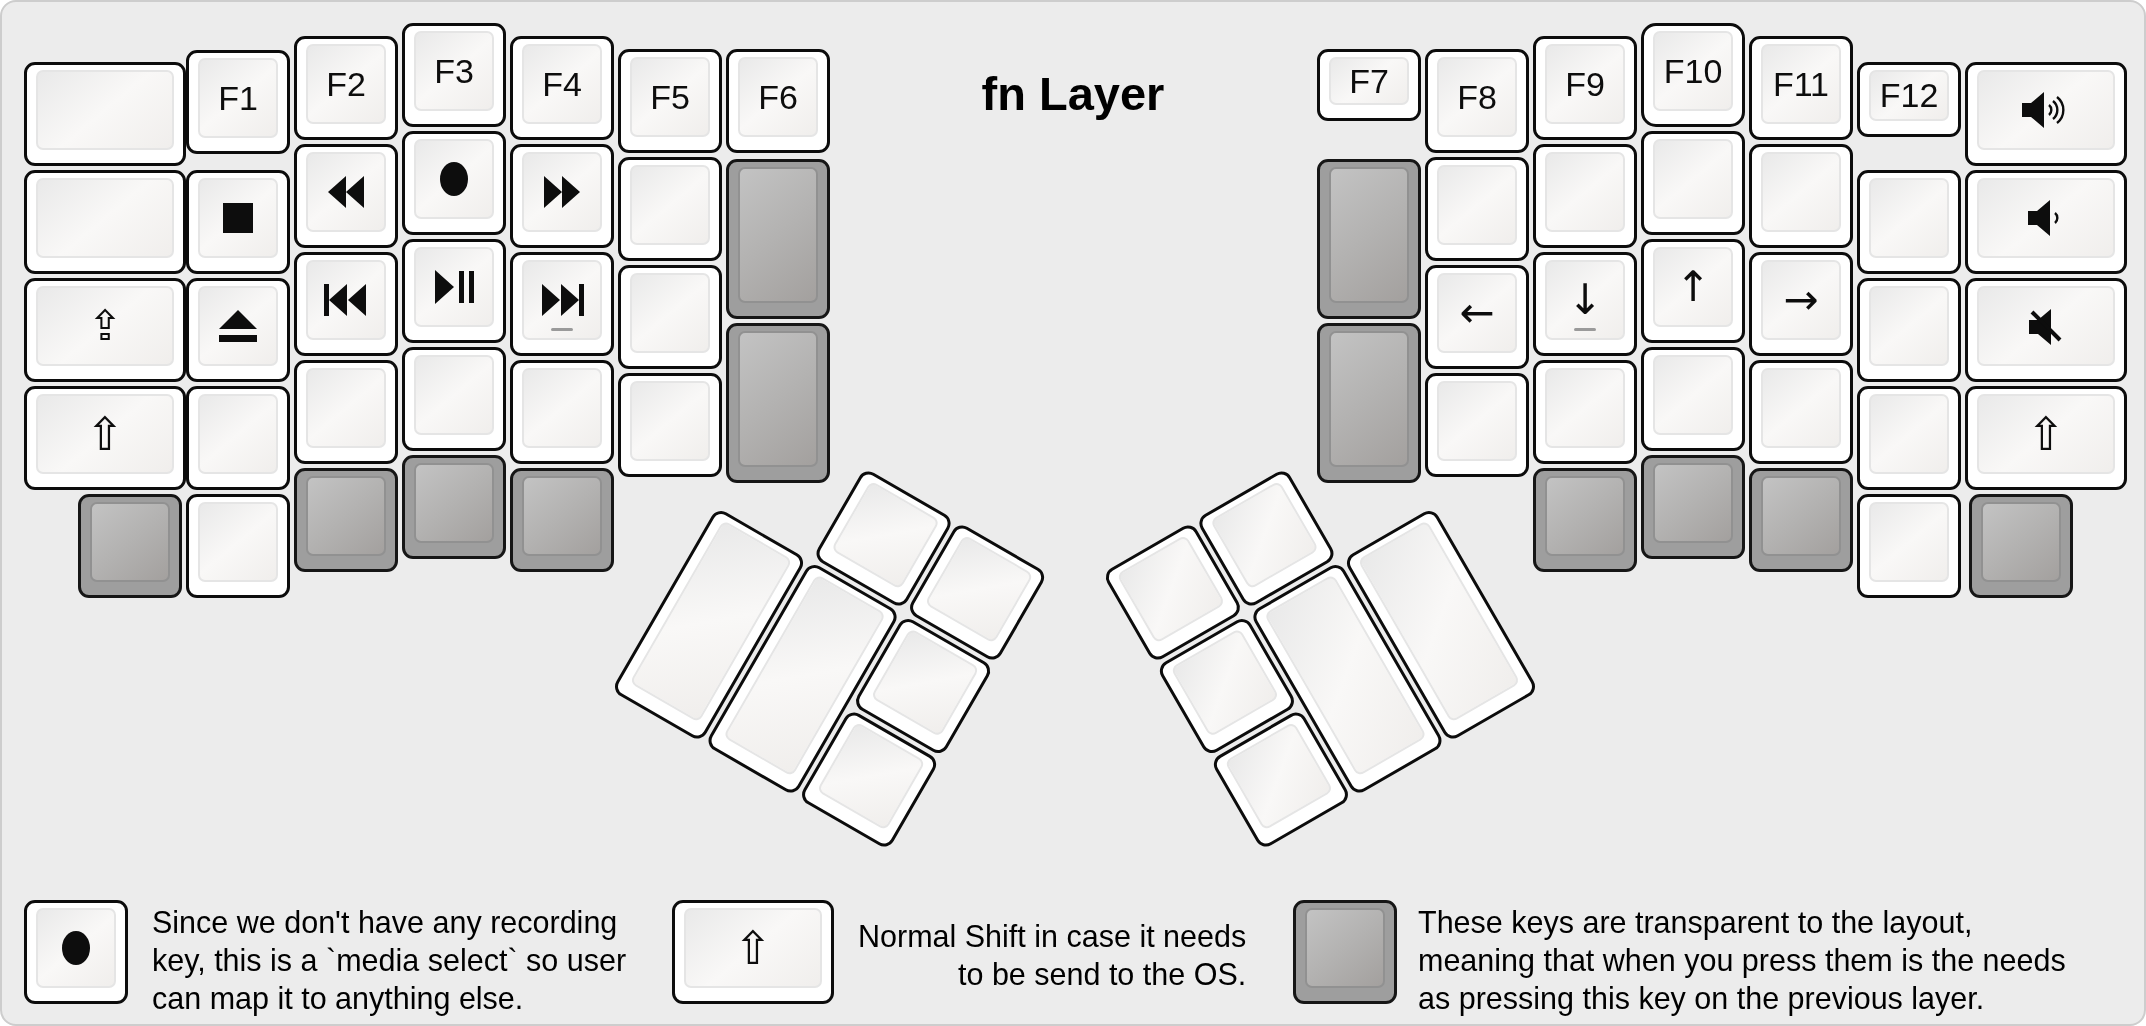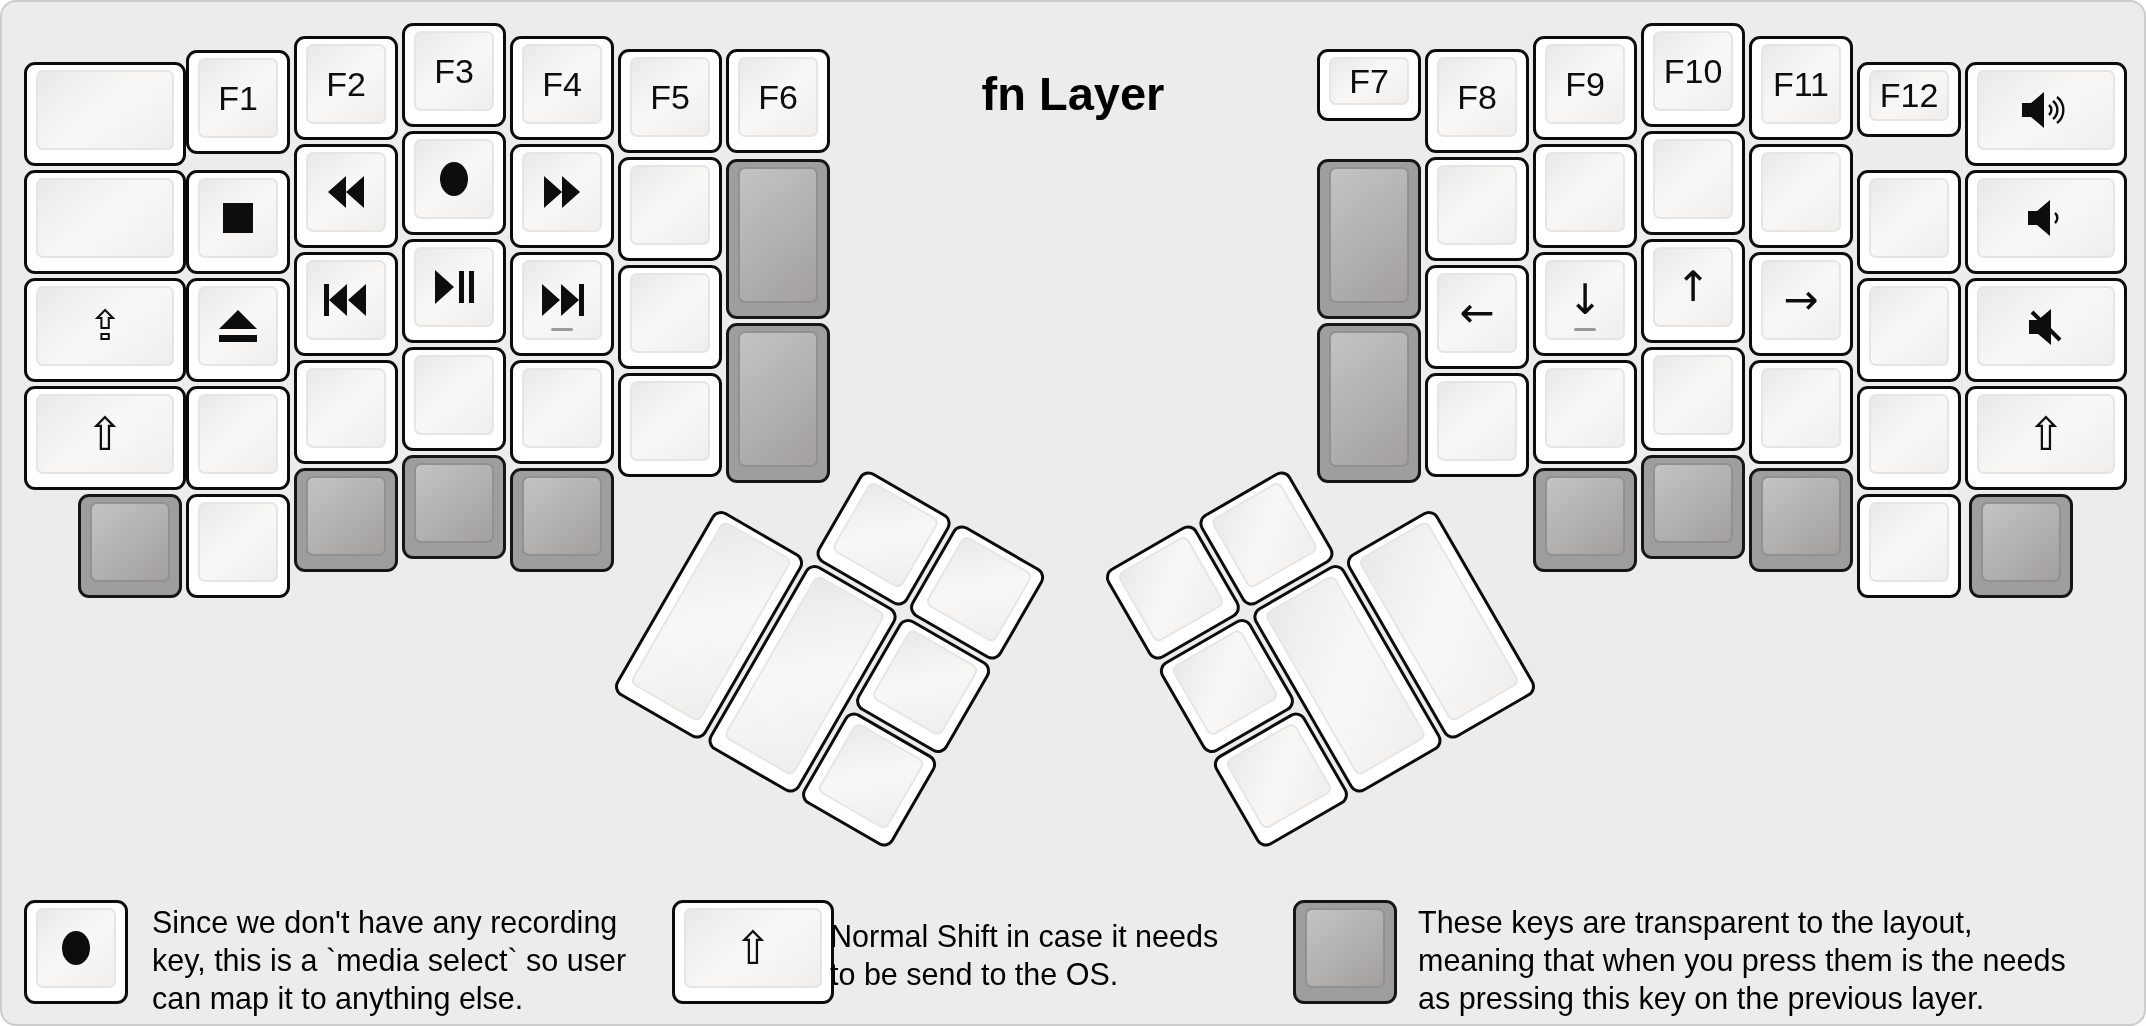--- a/index.html
+++ b/index.html
@@ -245,21 +245,21 @@
       </div>
       <div class="key" style="left: 1531px; top: 250px; width: 104px; height: 104px;">
         <div class="keytop">
           <span class="iconwrap tglyph" style="font-size: 42px;">↓</span>
           <div class="homing"></div>
         </div>
       </div>
       <div class="key" style="left: 1531px; top: 358px; width: 104px; height: 104px;">
         <div class="keytop"></div>
       </div>
-      <div class="key" style="left: 1639px; top: 21px; width: 104px; height: 104px;">
+      <div class="key" style="left: 1639px; top: 21px; width: 104px; height: 104px; border-radius: 15px;">
         <div class="keytop">
           <span class="klabel">F10</span>
         </div>
       </div>
       <div class="key" style="left: 1639px; top: 129px; width: 104px; height: 104px;">
         <div class="keytop"></div>
       </div>
       <div class="key" style="left: 1639px; top: 237px; width: 104px; height: 104px;">
         <div class="keytop">
           <span class="iconwrap tglyph" style="font-size: 42px;">↑</span>
@@ -407,21 +407,21 @@
           <div class="legend-line">key, this is a `media select` so user</div>
           <div class="legend-line">can map it to anything else.</div>
         </div>
       </div>
       <div>
         <div class="key" style="left: 670px; top: 898px; width: 162px; height: 104px;">
           <div class="keytop">
             <span class="iconwrap tglyph" style="font-size: 46px;">⇧</span>
           </div>
         </div>
-        <div class="legend-text" style="left: 828px; top: 915px;">
+        <div class="legend-text" style="left: 856px; top: 915px; text-align: right;">
           <div class="legend-line">Normal Shift in case it needs</div>
           <div class="legend-line">to be send to the OS.</div>
         </div>
       </div>
       <div>
         <div class="key gray" style="left: 1291px; top: 898px; width: 104px; height: 104px;">
           <div class="keytop"></div>
         </div>
         <div class="legend-text" style="left: 1416px; top: 901px;">
           <div class="legend-line">These keys are transparent to the layout,</div>

